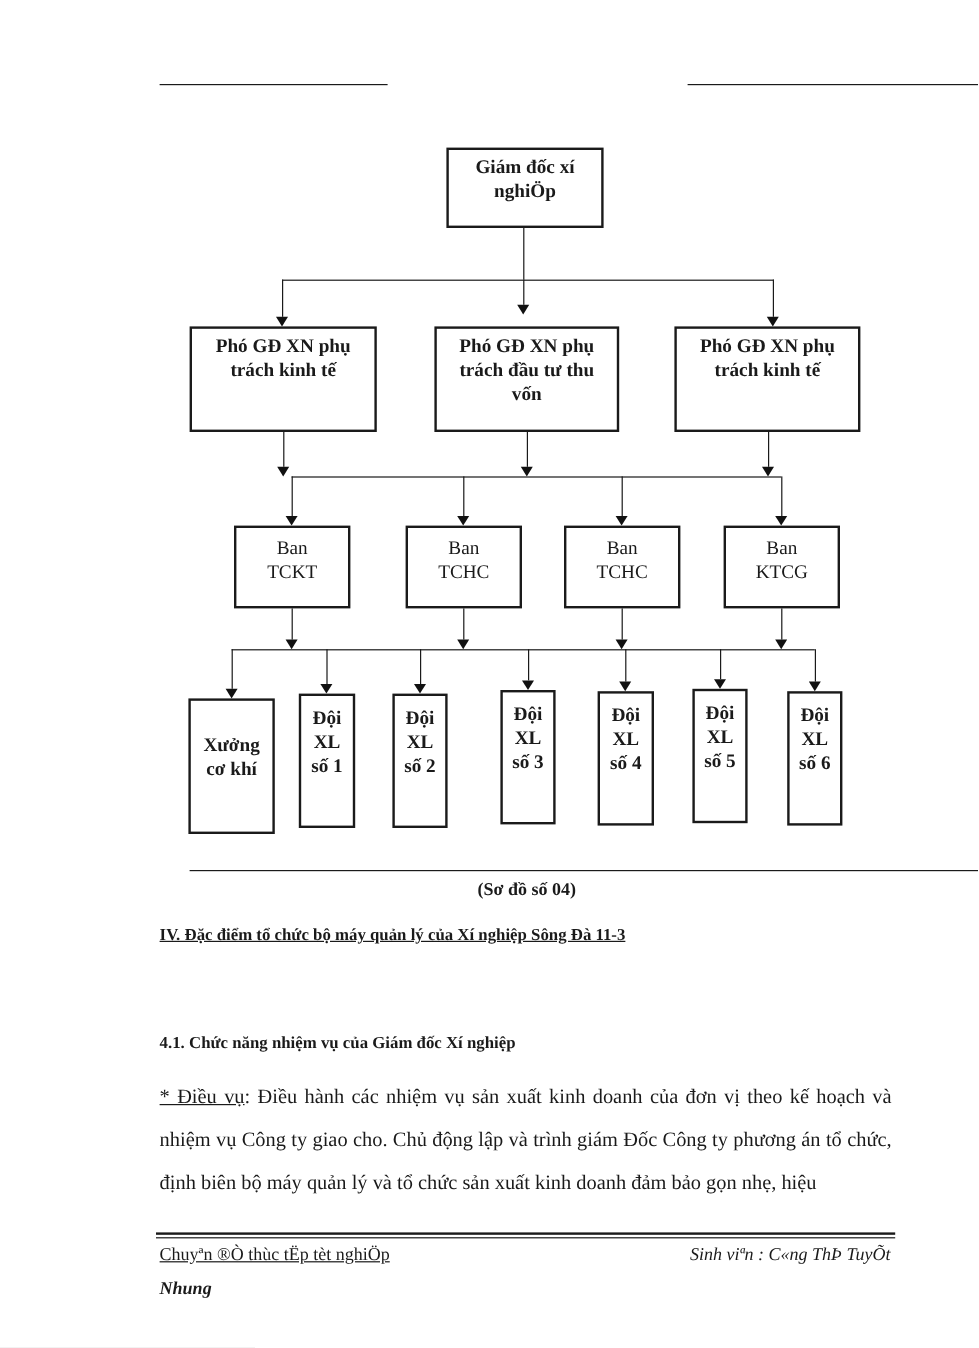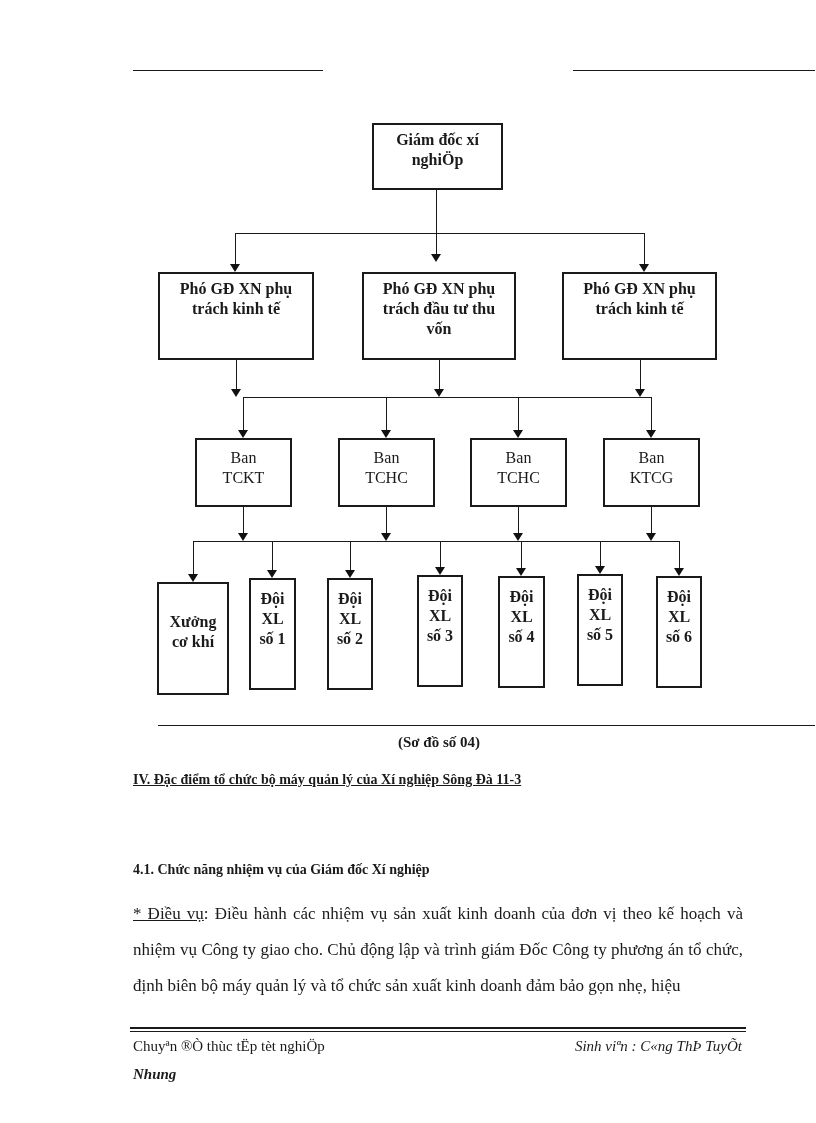--- a/index.html
+++ b/index.html
@@ -155,17 +155,17 @@
 
   <div class="abs bold u" style="left:133px;top:772px;width:612px;font-size:14px;">IV. Đặc điểm tổ chức bộ máy quản lý của Xí nghiệp Sông Đà 11-3</div>
   <div class="abs bold" style="left:133px;top:814px;width:612px;font-size:14px;margin-top:48px;">4.1. Chức năng nhiệm vụ của Giám đốc Xí nghiệp</div>
 
 
   <div class="abs body-text" style="left:133px;top:896px;width:610px;">
     <span class="u">* Điều vụ</span><span>: </span><span>Điều hành các nhiệm vụ sản xuất kinh doanh của đơn vị theo kế hoạch và nhiệm vụ Công ty giao cho. Chủ động lập và trình giám Đốc Công ty phương án tổ chức, định biên bộ máy quản lý và tổ chức sản xuất kinh doanh đảm bảo gọn nhẹ, hiệu</span>
   </div>
 
   <div class="abs" style="left:130px;top:1027px;width:616px;height:2px;border-top:2px solid #1a1a1a;border-bottom:1px solid #1a1a1a;"></div>
-  <div class="abs footer-text" style="left:133px;top:1038px;">Chuyªn ®Ò thùc tËp tèt nghiÖp</div>
+  <div class="abs footer-text" style="left:133px;top:1038px;text-decoration:underline;">Chuyªn ®Ò thùc tËp tèt nghiÖp</div>
   <div class="abs footer-text it" style="left:350px;top:1038px;width:392px;text-align:right;">Sinh viªn : C«ng ThÞ TuyÕt</div>
   <div class="abs footer-text it" style="left:133px;top:1066px;font-weight:bold;">Nhung</div>
 
 </div>
 
 </body></html>

